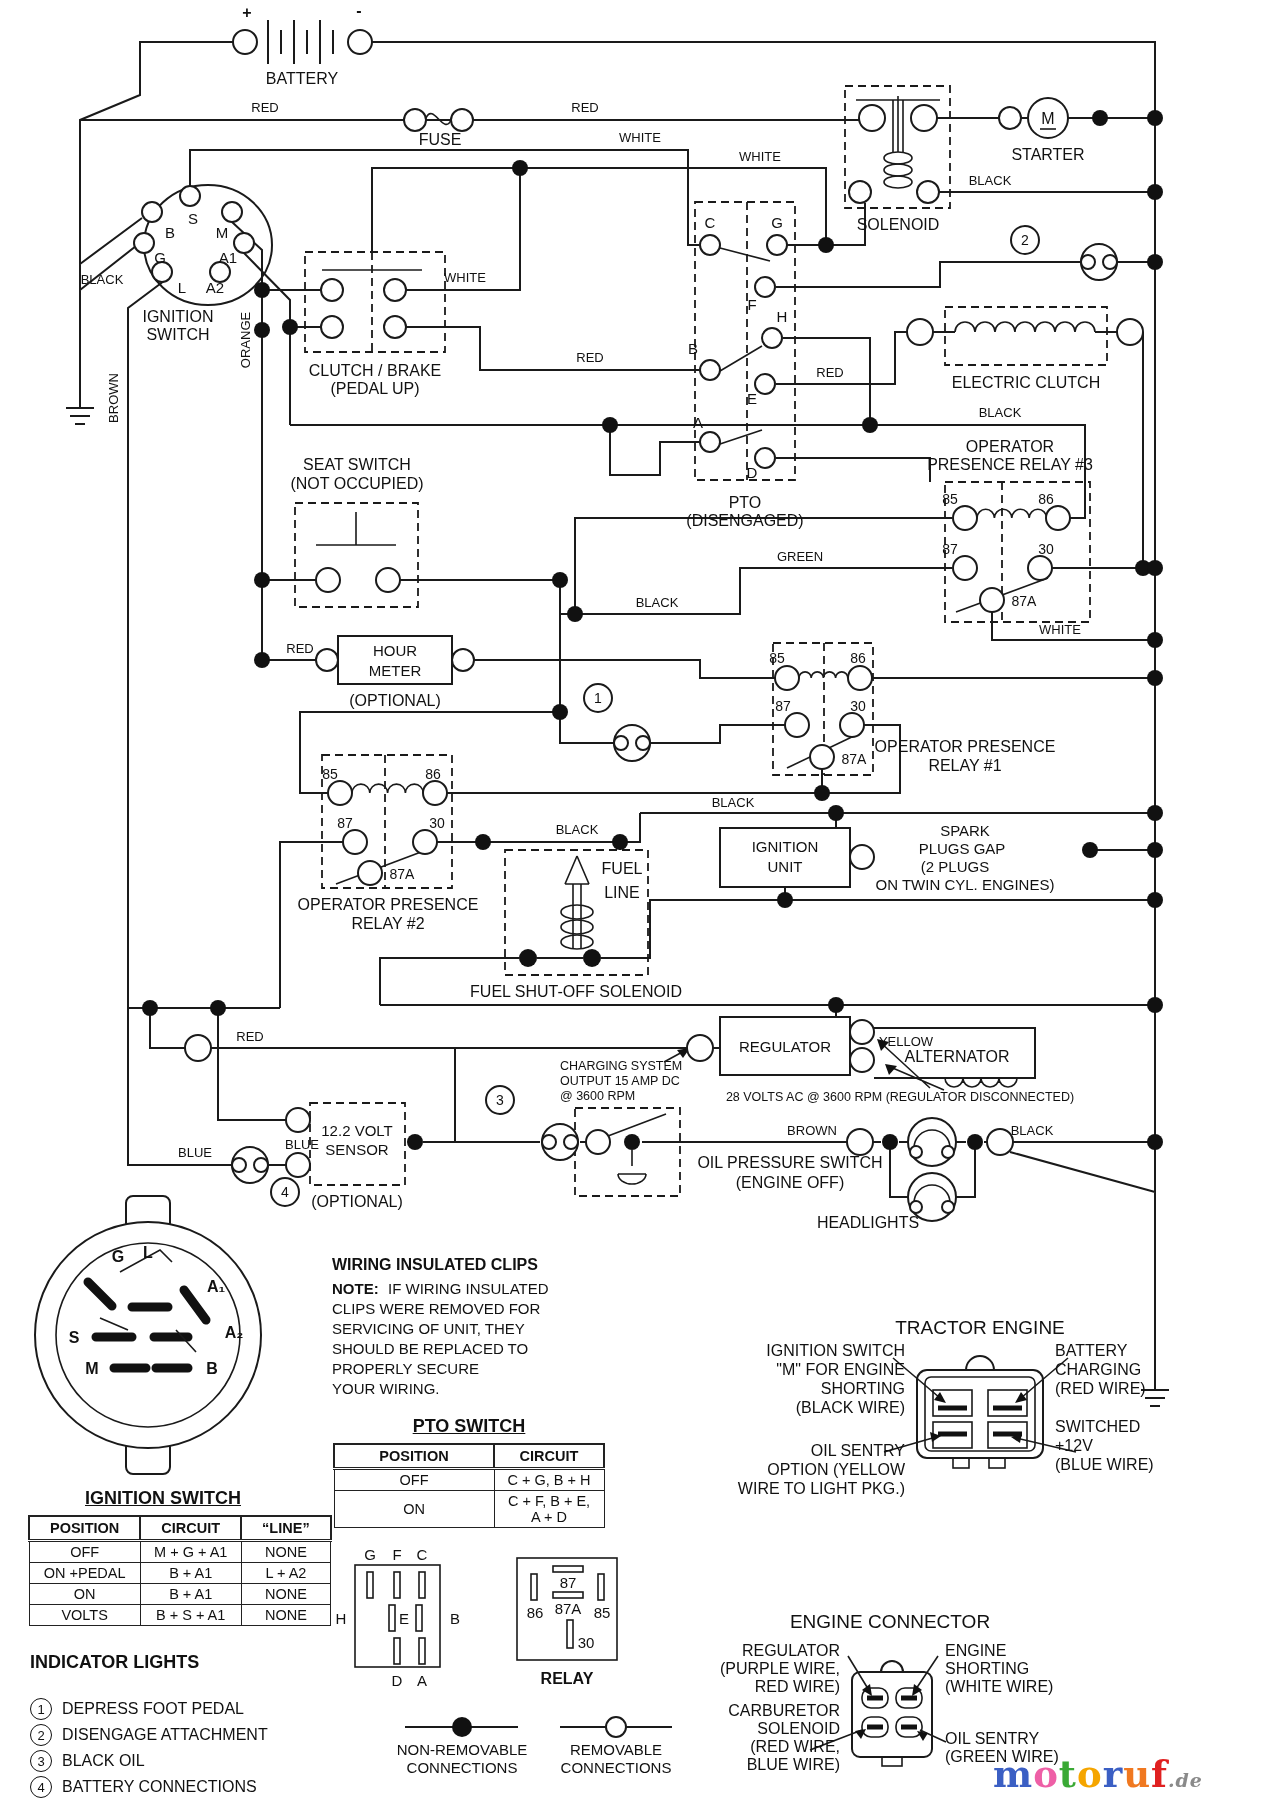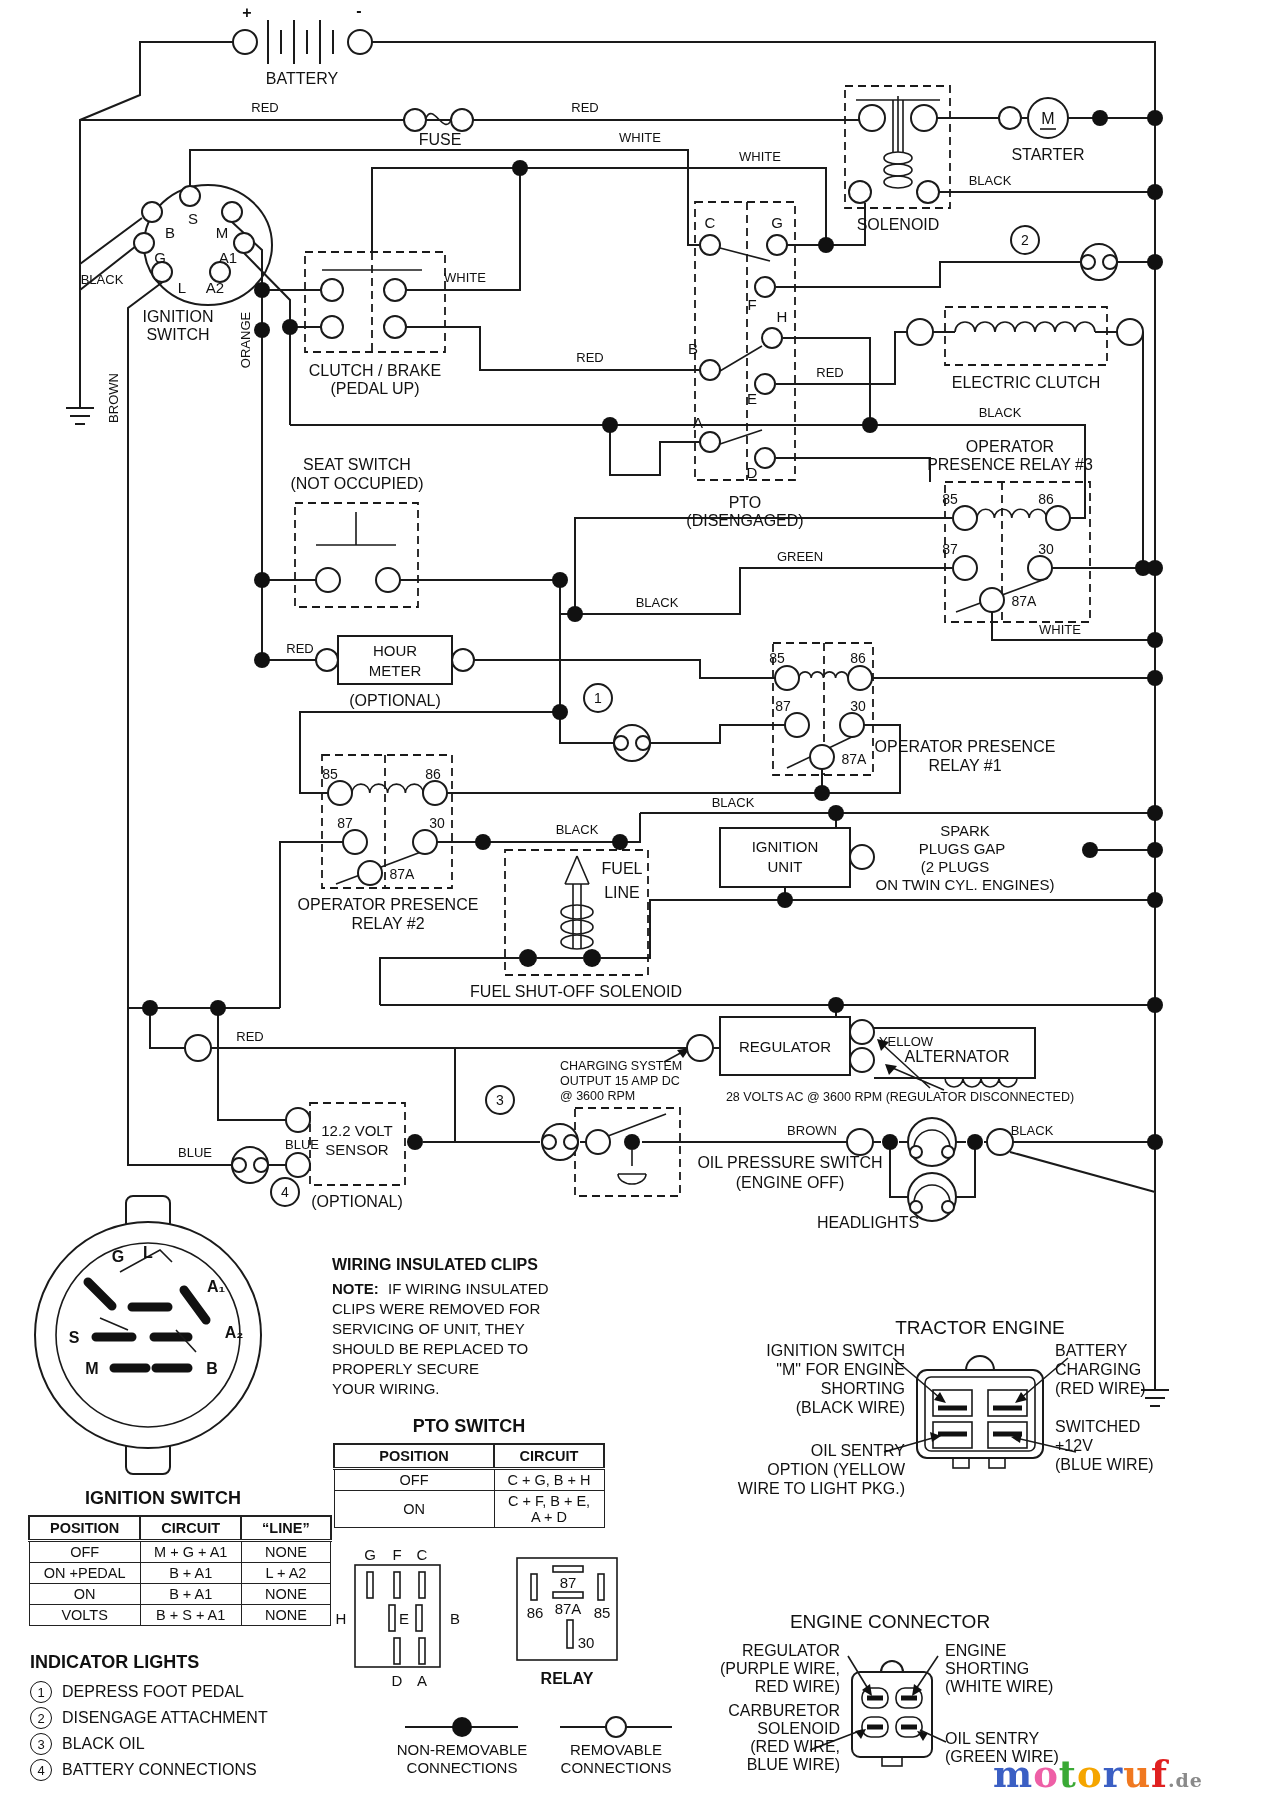--- a/index.html
+++ b/index.html
@@ -17,26 +17,26 @@
   .lb2{font-size:16px;text-anchor:middle;}
   .wl{font-size:13px;text-anchor:middle;}
   .pin{font-size:15px;text-anchor:middle;}
   .num{font-size:14px;text-anchor:middle;}
   .ttl{font-size:19px;text-anchor:middle;}
   .small{font-size:12.5px;}
   .bold{font-weight:bold;}
   .start{text-anchor:start;}
   .end{text-anchor:end;}
   .htable{position:absolute;font-family:"Liberation Sans",sans-serif;color:#111;}
-  .htable .cap{font-weight:bold;font-size:18px;text-align:center;margin-bottom:6px;}
+  .htable .cap{font-weight:bold;font-size:18px;text-align:center;margin-bottom:6px;text-decoration:underline;}
   .htable table{border-collapse:collapse;width:100%;}
   .htable th{border:2px solid #222;border-bottom:3px double #222;font-size:14.5px;padding:3px 20px;}
   .htable td{border:1.5px solid #222;font-size:14.5px;text-align:center;padding:2px 8px;}
   .ind{position:absolute;color:#111;}
-  .ind .cap{font-weight:bold;font-size:18px;margin-bottom:8px;}
+  .ind .cap{font-weight:bold;font-size:18px;margin-bottom:25px;}
   .ind .row{display:flex;align-items:center;margin:4px 0;font-size:16px;}
   .ind .circ{display:inline-flex;align-items:center;justify-content:center;width:20px;height:20px;border:1.6px solid #111;border-radius:50%;font-size:13px;margin-right:10px;flex:0 0 auto;}
   .logo{position:absolute;left:993px;top:1752px;font-family:"DejaVu Serif",serif;font-weight:bold;font-size:37px;letter-spacing:1px;}
   .logo .de{font-size:19px;font-weight:bold;}
 </style>
 </head>
 <body>
 
 <div class="stage">
 <svg width="1277" height="1800" viewBox="0 0 1277 1800">
@@ -645,15 +645,15 @@
       <span class="circ">3</span>
       <span>BLACK OIL</span>
     </div>
     <div class="row">
       <span class="circ">4</span>
       <span>BATTERY CONNECTIONS</span>
     </div>
   </div>
 
   <div class="logo">
-    <span style="color: rgb(59, 95, 196);">m</span><span style="color: rgb(238, 95, 166);">o</span><span style="color: rgb(58, 169, 53);">t</span><span style="color: rgb(245, 165, 0);">o</span><span style="color: rgb(59, 95, 196);">r</span><span style="color: rgb(240, 120, 32);">u</span><span style="color: rgb(224, 32, 32);">f</span><span class="de" style="color: rgb(138, 138, 138);">.de</span>
+    <span style="color: rgb(59, 95, 196);">m</span><span style="color: rgb(238, 95, 166);">o</span><span style="color: rgb(58, 169, 53);">t</span><span style="color: rgb(245, 165, 0);">o</span><span style="color: rgb(59, 95, 196);">r</span><span style="color: rgb(240, 120, 32);">u</span><span style="color: rgb(224, 32, 32);">f</span><span class="de" style="color: rgb(138, 138, 138); font-style: italic;">.de</span>
   </div>
 </div>
 
 </body></html>

